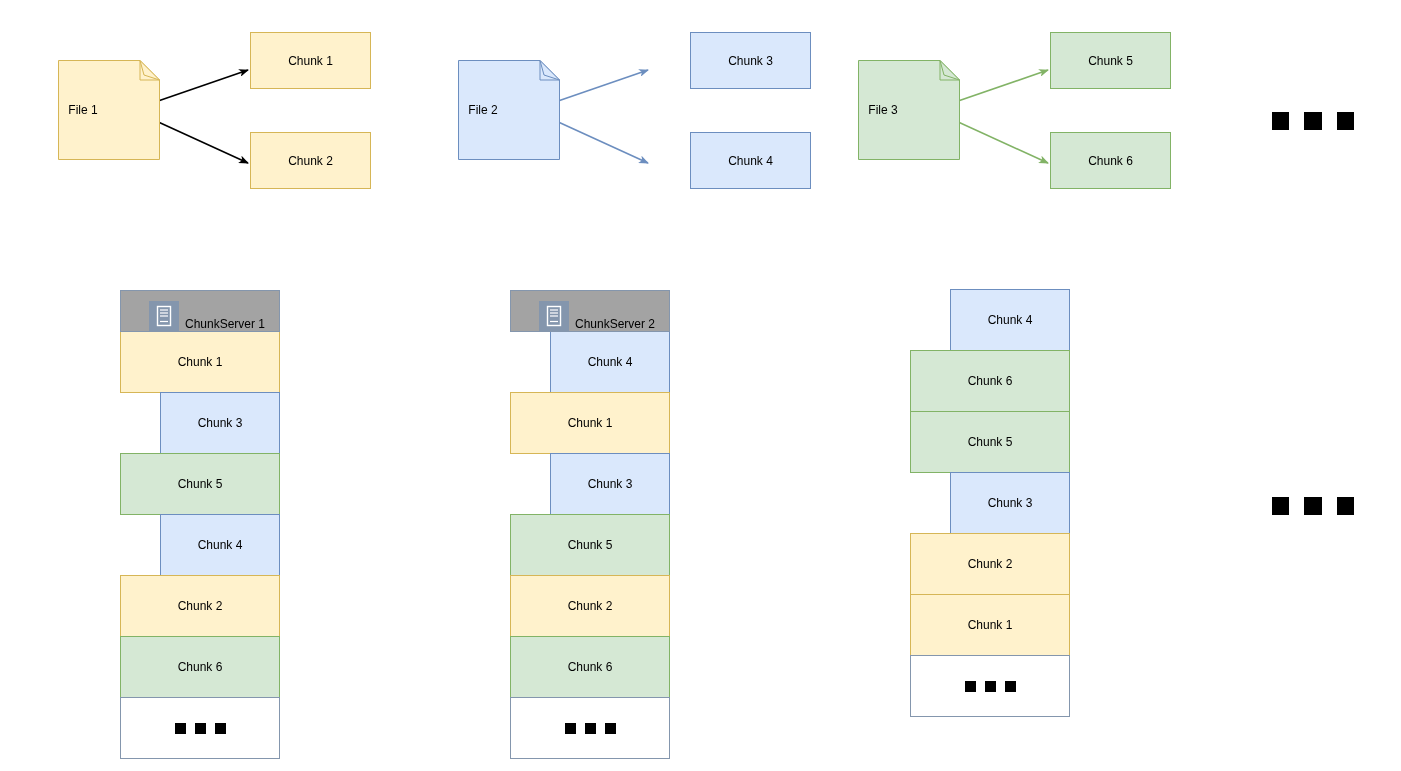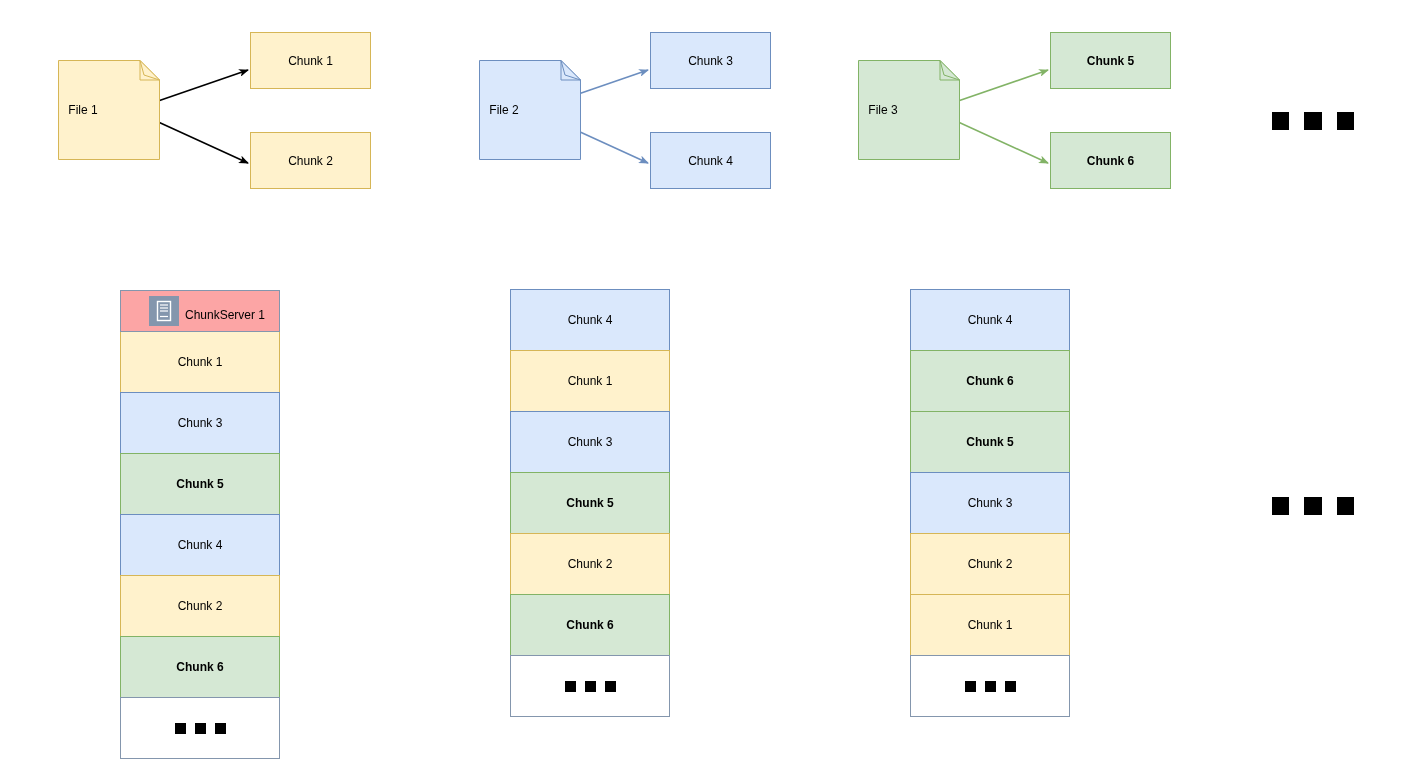--- a/index.html
+++ b/index.html
@@ -47,44 +47,44 @@
   .chunk-box {
     width: 121px;
     height: 57px;
     display: flex;
     align-items: center;
     justify-content: center;
     font-size: 12px;
     line-height: 14px;
   }
   .fill-yellow { background: #fff2cc; border: 1px solid #d6b656; text-align: center; }
-  .fill-blue   { background: #dae8fc; border: 1px solid #6c8ebf; }
-  .fill-green  { background: #d5e8d4; border: 1px solid #82b366; font-weight: bold; }
+  .fill-blue   { background: #dae8fc; border: 1px solid #6c8ebf; margin-left: 40px; }
+  .fill-green  { background: #d5e8d4; border: 1px solid #82b366; }
   .fill-white  { background: #ffffff; border: 1px solid #8496ad; }
 
   
   .arrow-layer {
     position: absolute;
     left: 0; top: 0;
     width: 1401px;
     height: 771px;
     pointer-events: none;
   }
 
   
   .server-stack {
     width: 160px;
   }
   .server-header {
     position: relative;
     height: 40px;
-    background: #fca5a5;
+    background: #a3a3a3;
     border: 1px solid #8496ad;
     display: flex;
-    align-items: center;
+    align-items: flex-end;
     padding-left: 28px;
   }
   .server-icon {
     width: 30px;
     height: 30px;
     background: #8496ad;
     display: flex;
     align-items: center;
     justify-content: center;
     flex: 0 0 auto;
@@ -177,21 +177,21 @@
     <div class="file-label">File 1</div>
   </div>
 
   <div class="abs chunk-box fill-yellow" style="left:250px; top:32px;">
     <span>Chunk 1</span>
   </div>
   <div class="abs chunk-box fill-yellow" style="left:250px; top:132px;">
     <span>Chunk 2</span>
   </div>
 
-  <div class="abs file-shape" style="left:451px; top:60px;border-radius:27px;">
+  <div class="abs file-shape" style="left:430px; top:60px;border-radius:27px;">
     <svg viewBox="0 0 102 100" xmlns="http://www.w3.org/2000/svg">
       <path d="M0.5,0.5 L82,0.5 L101.5,20 L101.5,99.5 L0.5,99.5 Z" fill="#dae8fc" stroke="#6c8ebf" stroke-width="1"></path>
       <path d="M82,0.5 L82,20 L101.5,20" fill="none" stroke="#6c8ebf" stroke-width="1"></path>
       <path d="M82,0.5 L101.5,20 L86,15 Z" fill="#dae8fc" stroke="#6c8ebf" stroke-width="1"></path>
     </svg>
     <div class="file-label">File 2</div>
   </div>
 
   <div class="abs chunk-box fill-blue" style="left:650px; top:32px;">
     <span>Chunk 3</span>
@@ -256,20 +256,32 @@
     <div class="server-row fill-white">
       <span class="ellipsis">
         <span class="sq"></span>
         <span class="sq"></span>
         <span class="sq"></span>
       </span>
     </div>
   </div>
 
   <div class="abs server-stack" style="left:510px; top:290px;">
+    <div class="server-header">
+      <div class="server-icon">
+        <svg width="18" height="22" viewBox="0 0 18 22" xmlns="http://www.w3.org/2000/svg">
+          <rect x="2.5" y="1.5" width="13" height="19" fill="none" stroke="#ffffff" stroke-width="1.4"></rect>
+          <line x1="5" y1="5" x2="13" y2="5" stroke="#ffffff" stroke-width="1.2"></line>
+          <line x1="5" y1="8" x2="13" y2="8" stroke="#ffffff" stroke-width="1.2"></line>
+          <line x1="5" y1="11" x2="13" y2="11" stroke="#ffffff" stroke-width="1.2"></line>
+          <line x1="5" y1="16.5" x2="13" y2="16.5" stroke="#ffffff" stroke-width="1.2"></line>
+        </svg>
+      </div>
+      <div class="server-title">ChunkServer 2</div>
+    </div>
     <div class="server-row fill-blue">
       <span>Chunk 4</span>
     </div>
     <div class="server-row fill-yellow">
       <span>Chunk 1</span>
     </div>
     <div class="server-row fill-blue">
       <span>Chunk 3</span>
     </div>
     <div class="server-row fill-green">

